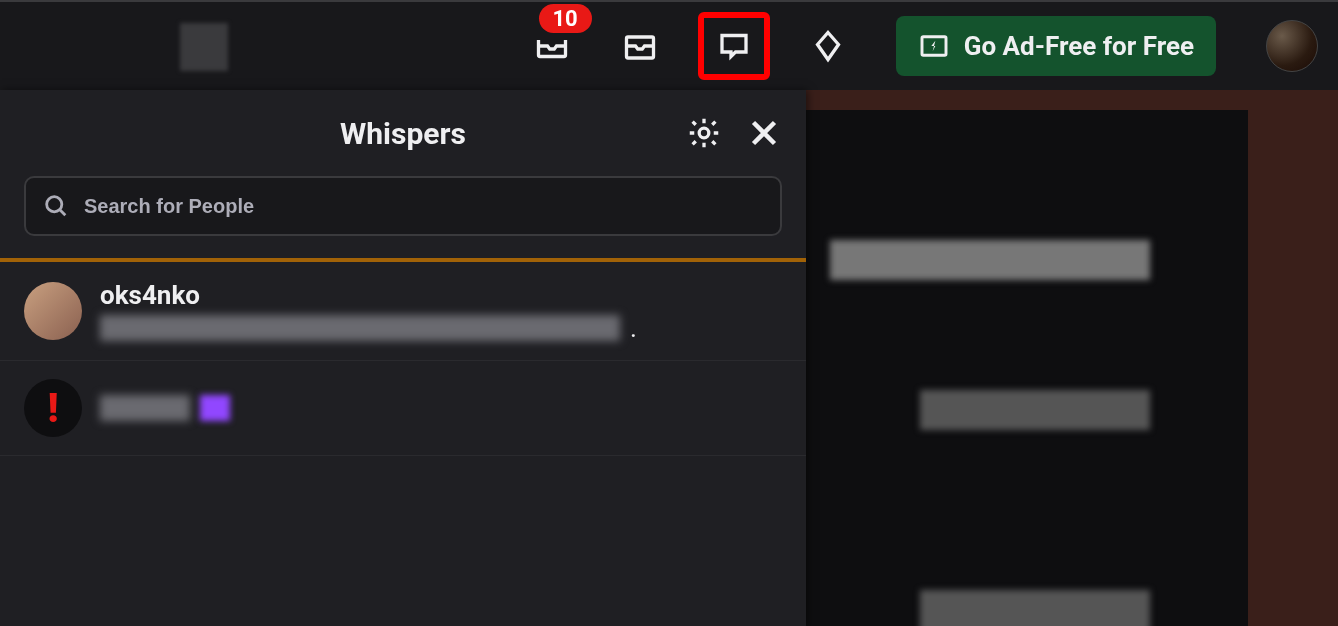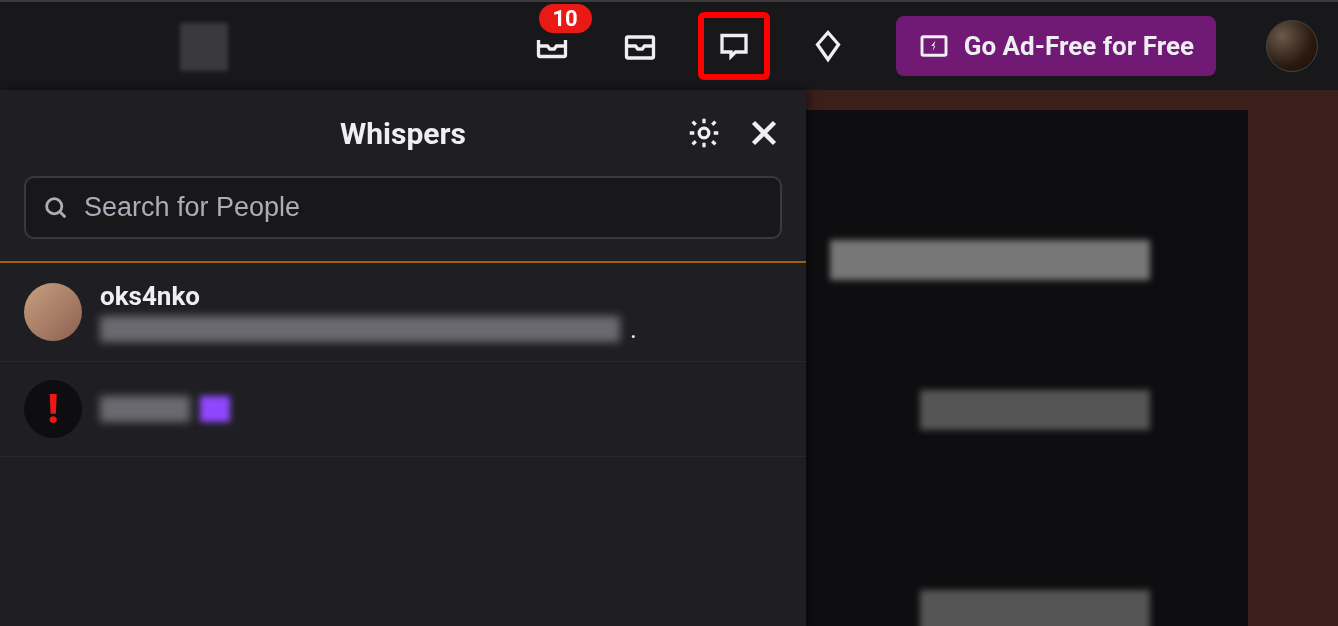--- a/index.html
+++ b/index.html
@@ -58,21 +58,21 @@
   .chat-highlight {
     border: 6px solid #ff0000;
     border-radius: 6px;
     padding: 4px;
     width: 72px; height: 68px;
   }
   .adfree-btn {
     display: flex;
     align-items: center;
     gap: 14px;
-    background: #701a75;
+    background: #14532d;
     border-radius: 8px;
     padding: 14px 22px;
     font-size: 26px;
     font-weight: 700;
     color: #efeff1;
     cursor: pointer;
     margin-left: 10px;
   }
   .adfree-btn svg { width: 32px; height: 32px; }
   .avatar {
@@ -147,25 +147,26 @@
     border-radius: 10px;
     padding: 14px 16px;
   }
   .search-box svg { width: 28px; height: 28px; color: #adadb8; }
   .search-box input {
     flex: 1;
     background: transparent;
     border: none;
     outline: none;
     color: #efeff1;
-    font-size: 27px;
+    font-size: 20px;
+    font-weight: bold;
   }
   .search-box input::placeholder { color: #adadb8; }
 
-  .convo-list { flex: 1; overflow-y: auto; border-top: 2px solid #a16207; }
+  .convo-list { flex: 1; overflow-y: auto; border-top: 4px solid #a16207; }
   .convo {
     display: flex;
     align-items: center;
     gap: 18px;
     padding: 18px 24px;
     border-bottom: 1px solid #2a2a2e;
     cursor: pointer;
   }
   .convo-avatar {
     width: 58px; height: 58px; border-radius: 50%;

